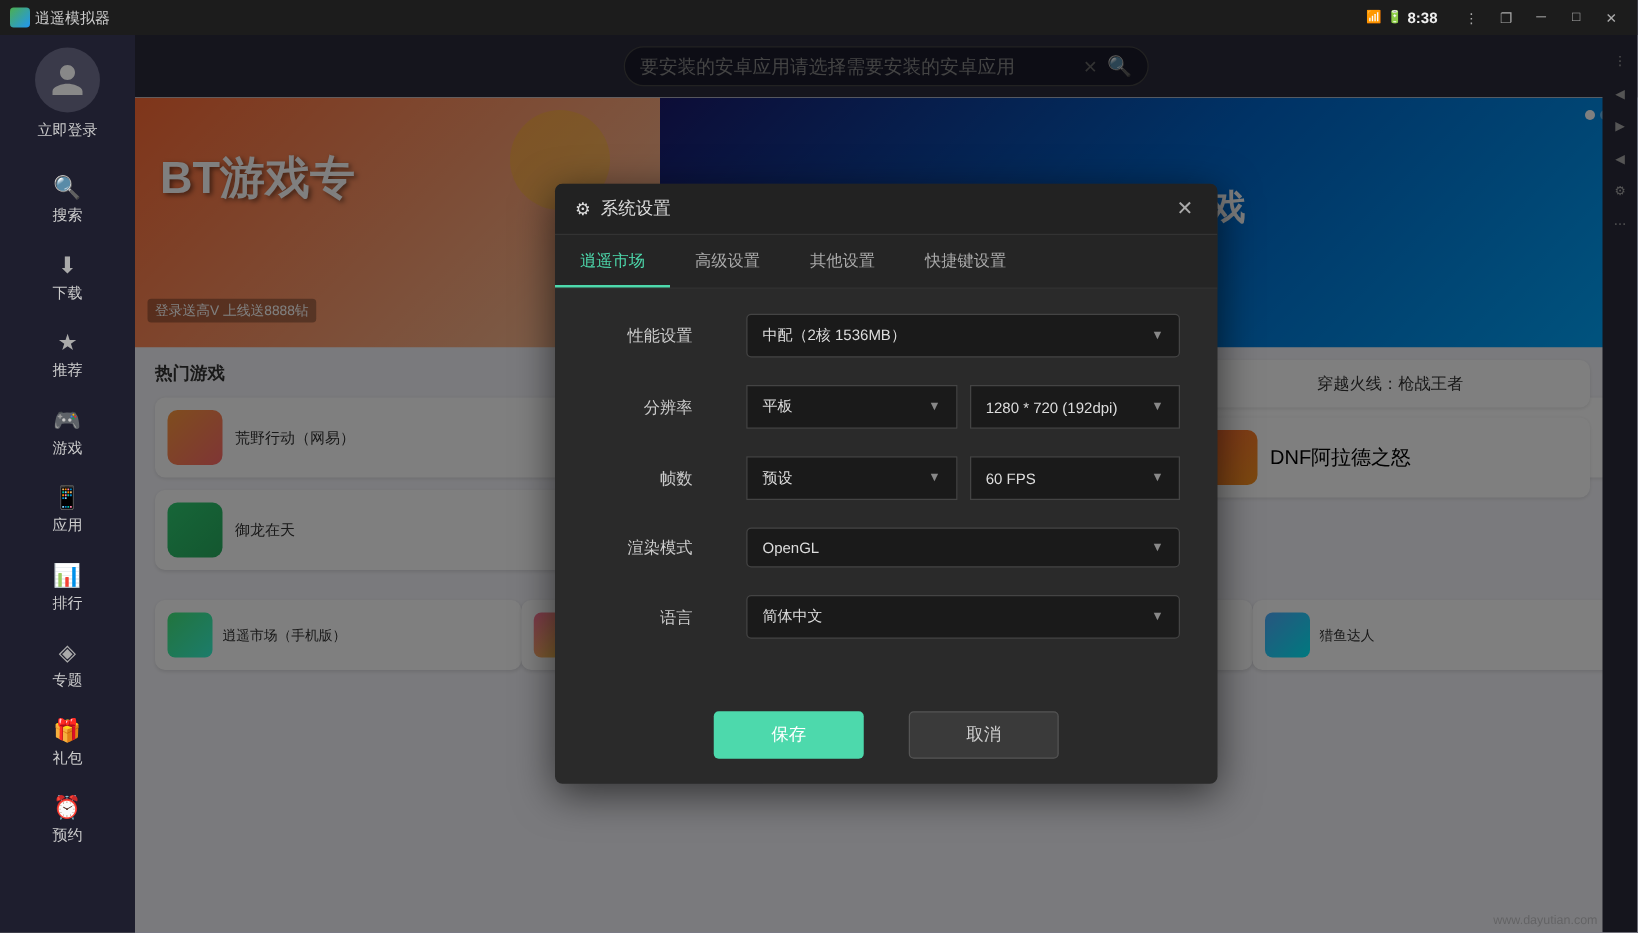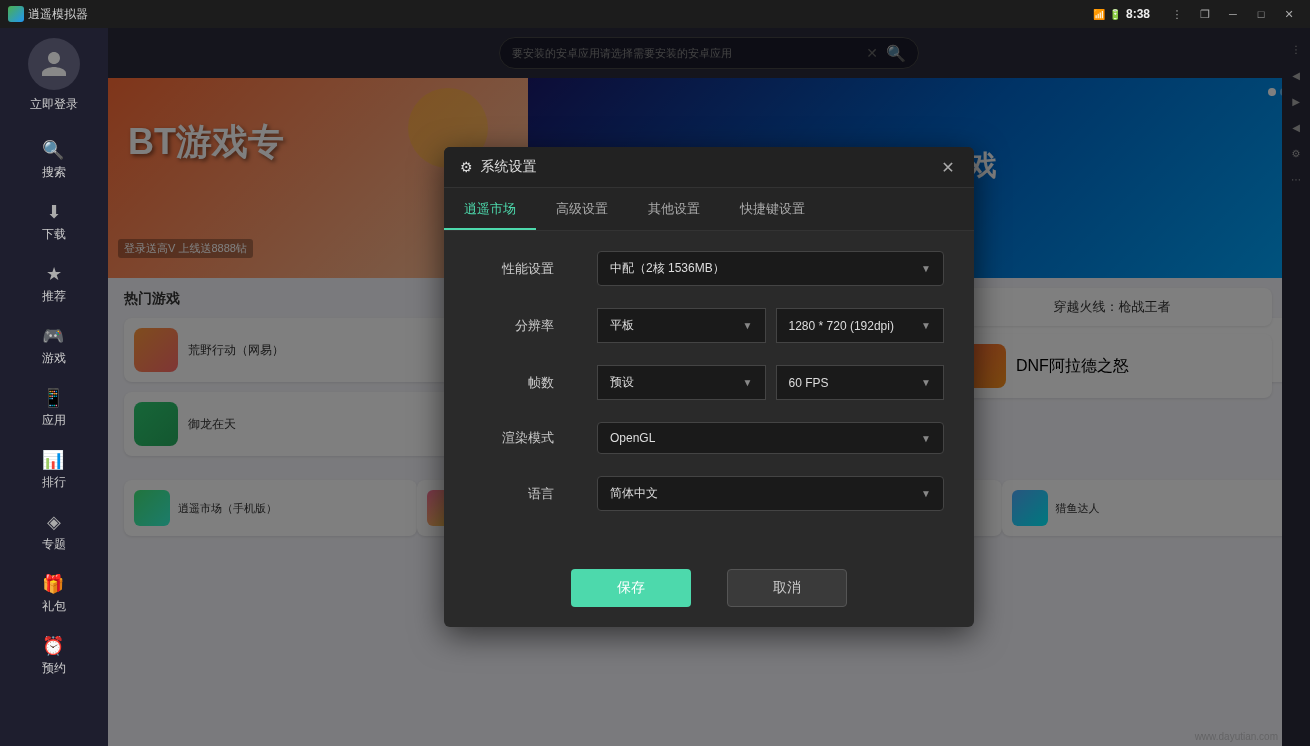--- a/index.html
+++ b/index.html
@@ -145,21 +145,21 @@
       height: 32px;
       background: #1a1a2a;
       border-radius: 16px;
       display: flex;
       align-items: center;
       padding: 0 12px;
       gap: 8px;
       border: 1px solid #444;
     }
     .search-text {
-      font-size: 11px;
+      font-size: 15px;
       color: #888;
       flex: 1;
     }
     .search-clear {
       color: #666;
       cursor: pointer;
       font-size: 14px;
     }
     .search-icon-btn {
       color: #888;

